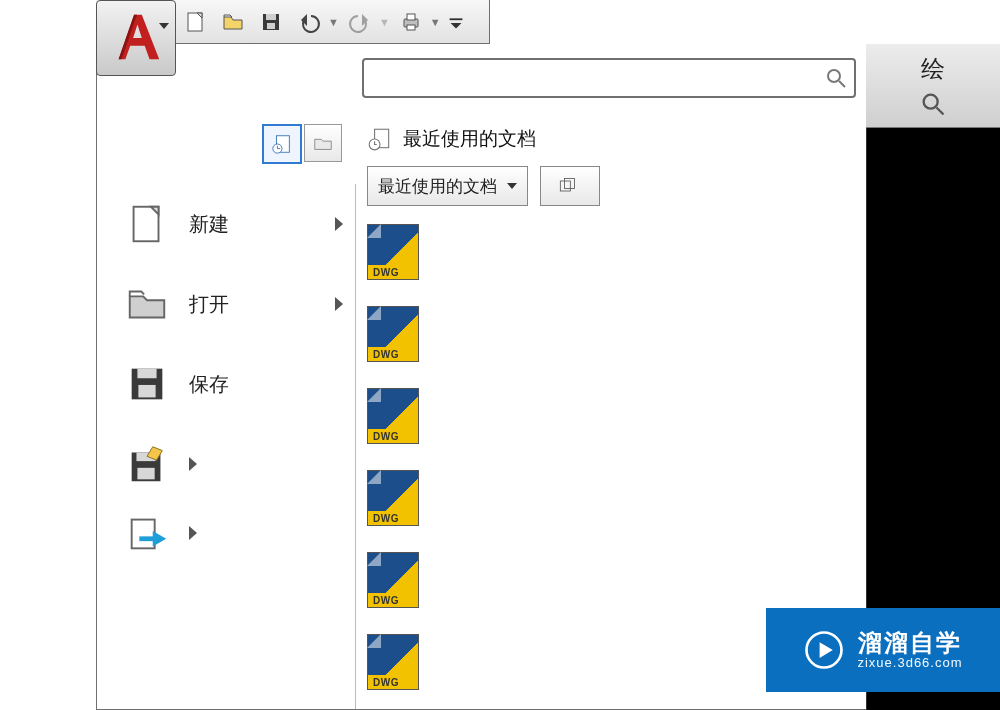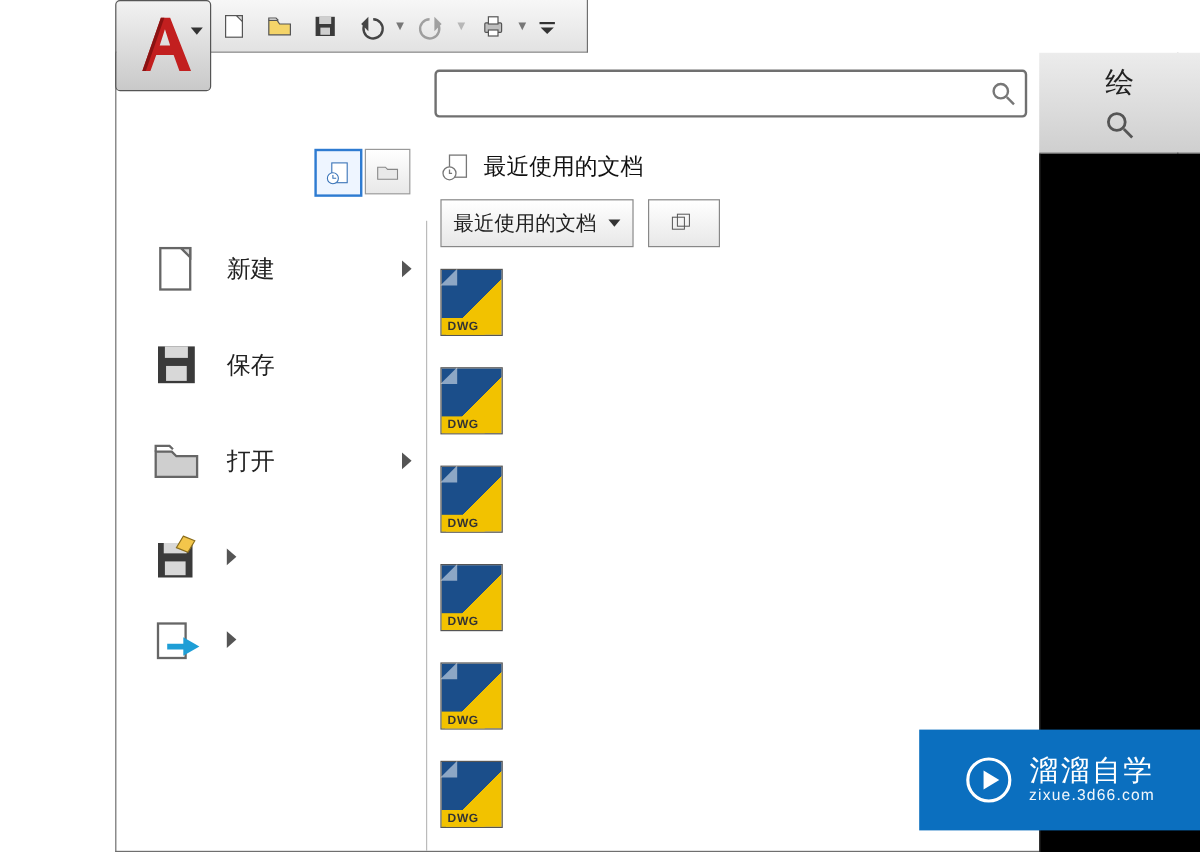--- a/index.html
+++ b/index.html
@@ -223,21 +223,21 @@
     width:234px;height:84px;
     background:#0b6fbf;
     display:flex;align-items:center;justify-content:center;gap:12px;
     color:#fff;
     z-index:20;
   }
   .watermark .play{
     width:42px;height:42px;
   }
   .watermark .txt{display:flex;flex-direction:column;align-items:center;line-height:1.15;}
-  .watermark .t1{font-size:24px;font-weight:400;letter-spacing:2px;}
+  .watermark .t1{font-size:24px;font-weight:700;letter-spacing:2px;}
   .watermark .t2{font-size:13px;letter-spacing:1px;opacity:.95;}
   
   .px{display:flex;height:100%;}
   .px i{display:block;height:100%;}
 </style>
 </head>
 <body>
 
 <div class="stage">
 
@@ -485,37 +485,37 @@
               <polygon points="28,6 36,6 36,14" fill="#ddd" stroke="#666" stroke-width="2"></polygon>
             </svg>
         </div>
         <span class="lbl">新建</span>
         <span class="arrow"></span>
       </div>
 
       <div class="menu-item">
         <div class="mi-icon">
           <svg viewBox="0 0 48 48">
+              <path d="M6 16h14l4 4h18v18H6z" fill="#cfcfcf" stroke="#666" stroke-width="2"></path>
+              <path d="M6 16v-5h12l3 3" fill="none" stroke="#666" stroke-width="2"></path>
+            </svg>
+        </div>
+        <span class="lbl">打开</span>
+        <span class="arrow"></span>
+      </div>
+
+      <div class="menu-item">
+        <div class="mi-icon">
+          <svg viewBox="0 0 48 48">
               <rect x="8" y="8" width="32" height="32" fill="#3a3a3a"></rect>
               <rect x="14" y="8" width="20" height="10" fill="#d8d8d8"></rect>
               <rect x="15" y="25" width="18" height="13" fill="#d8d8d8"></rect>
             </svg>
         </div>
         <span class="lbl">保存</span>
-      </div>
-
-      <div class="menu-item">
-        <div class="mi-icon">
-          <svg viewBox="0 0 48 48">
-              <path d="M6 16h14l4 4h18v18H6z" fill="#cfcfcf" stroke="#666" stroke-width="2"></path>
-              <path d="M6 16v-5h12l3 3" fill="none" stroke="#666" stroke-width="2"></path>
-            </svg>
-        </div>
-        <span class="lbl">打开</span>
-        <span class="arrow"></span>
       </div>
 
       <div class="menu-item">
         <div class="mi-icon">
           <svg viewBox="0 0 48 48">
               <rect x="8" y="12" width="30" height="30" fill="#3a3a3a"></rect>
               <rect x="13" y="12" width="20" height="9" fill="#d8d8d8"></rect>
               <rect x="14" y="28" width="18" height="12" fill="#d8d8d8"></rect>
               <path d="M30 6l10 4-6 10-10-4z" fill="#f3c64b" stroke="#8a6d1d"></path>
             </svg>

